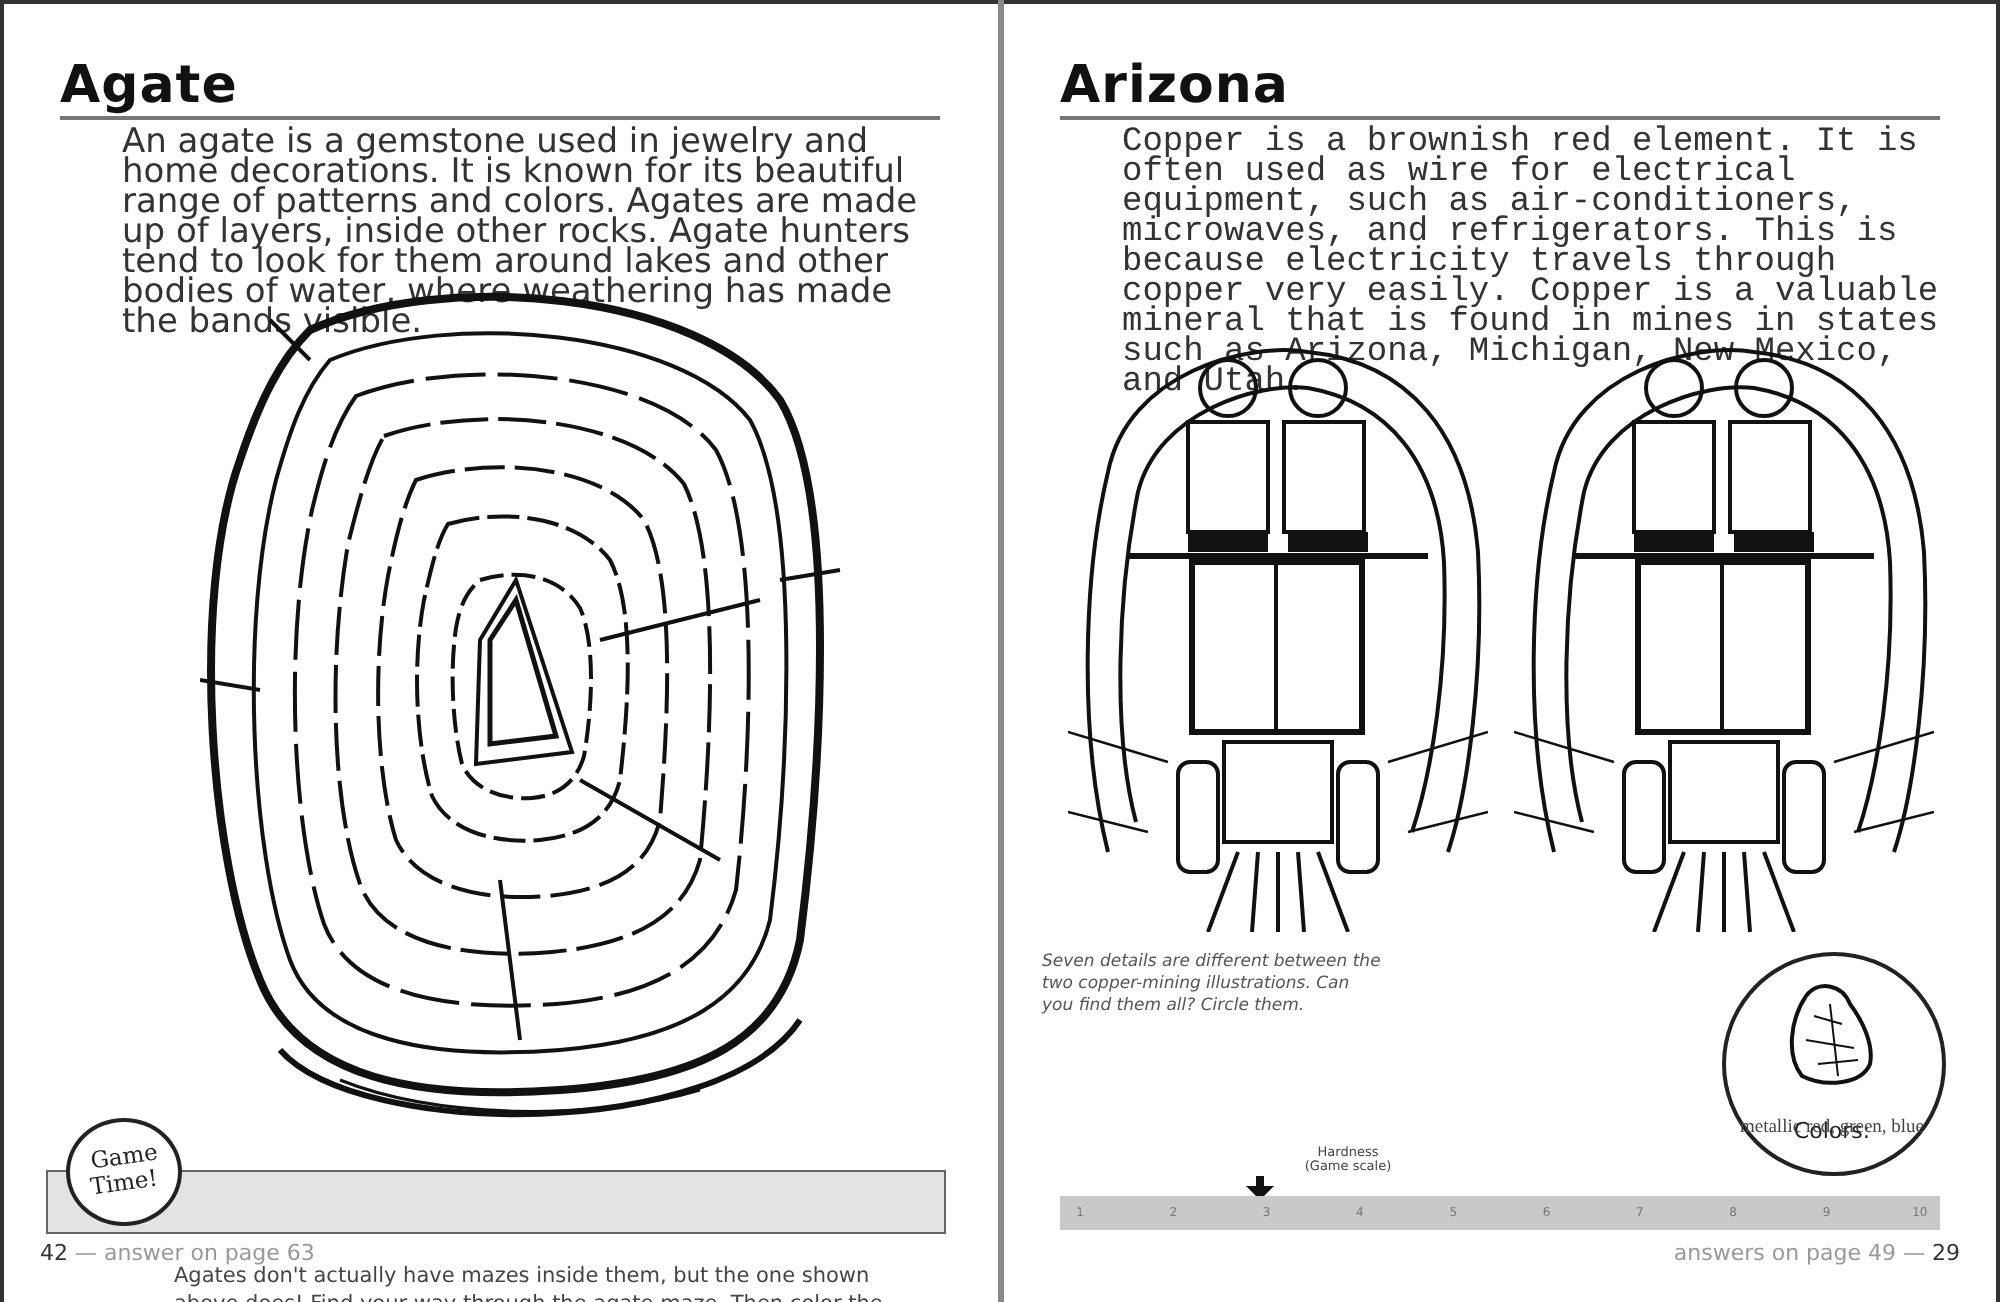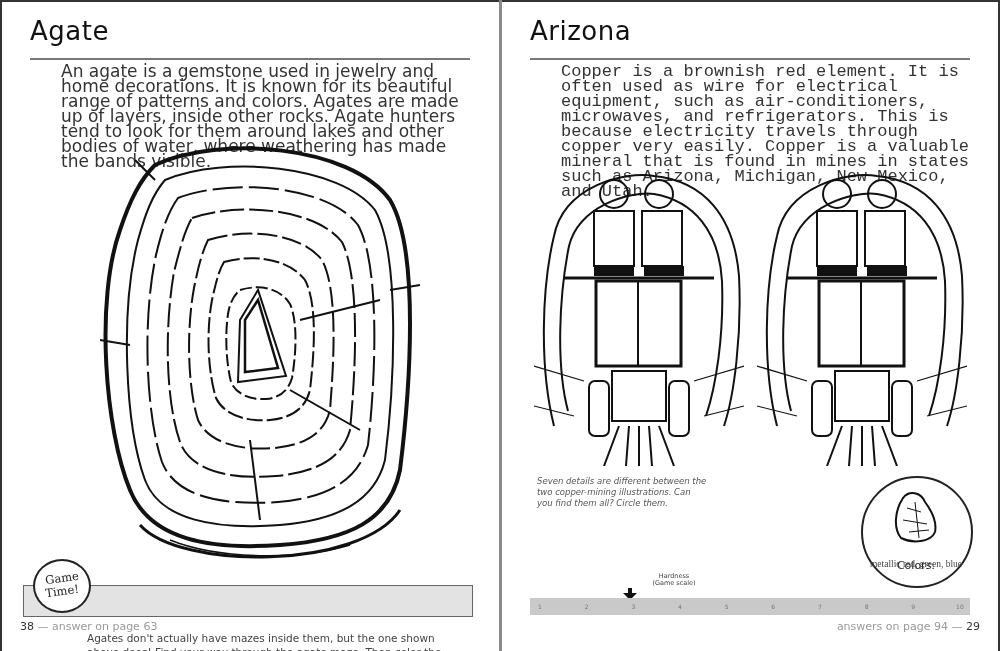--- a/index.html
+++ b/index.html
@@ -3,21 +3,21 @@
 <meta charset="utf-8">
 <style>
   html, body { margin:0; padding:0; }
   body { width:1000px; height:651px; background:#fff; position:relative; overflow:hidden;
          font-family:"DejaVu Sans", sans-serif; color:#1a1a1a; }
   .frame-top { position:absolute; left:0; top:0; width:1000px; height:2px; background:#333; }
   .frame-left { position:absolute; left:0; top:0; width:2px; height:651px; background:#333; }
   .frame-right { position:absolute; right:0; top:0; width:2px; height:651px; background:#333; }
   .spine { position:absolute; left:499px; top:0; width:3px; height:651px; background:#8a8a8a; }
 
-  .title { position:absolute; top:16px; font-family:"DejaVu Sans", sans-serif; font-weight:400;
+  .title { position:absolute; top:28px; font-family:"DejaVu Sans", sans-serif; font-weight:700;
            font-size:26px; letter-spacing:0.5px; color:#111; }
   .title-rule { position:absolute; top:58px; height:2px; background:#777; }
   .intro { position:absolute; top:64px; font-family:"DejaVu Sans", sans-serif; font-size:17px;
            line-height:15px; color:#333; }
 
   .footer-num { position:absolute; top:620px; font-size:11px; color:#999; }
   .footer-num b { color:#333; font-weight:normal; }
 
   
   .maze { position:absolute; left:100px; top:140px; width:340px; height:430px; }
@@ -26,21 +26,21 @@
   .game-box { position:absolute; left:23px; top:585px; width:448px; height:30px; background:#e3e3e3;
               border:1.5px solid #666; }
   .game-text { position:absolute; left:87px; top:586px; width:380px; font-size:10.5px; line-height:14px; color:#444;margin-top:45px; }
   .game-badge { position:absolute; left:33px; top:559px; width:54px; height:50px; border-radius:50%;
                 background:#fff; border:2px solid #222; }
   .game-badge span { position:absolute; left:0; width:54px; text-align:center; font-family:"DejaVu Serif", serif;
                      font-size:11.5px; line-height:12px; color:#222; transform:rotate(-8deg); }
 
   
   .mine { position:absolute; top:166px; width:210px; height:300px; }
-  .caption { position:absolute; left:537px; top:476px; width:170px; font-style:italic; font-size:8.5px;
+  .caption { position:absolute; left:521px; top:476px; width:170px; font-style:italic; font-size:8.5px;
              line-height:11px; color:#555; }
   .mineral-circle { position:absolute; left:861px; top:476px; width:108px; height:108px; border-radius:50%;
                     border:2px solid #222; background:#fff; }
   .colors-title { position:absolute; left:862px; top:559px; width:108px; text-align:center; font-weight:normal;
                   font-size:11px; color:#222; }
   .colors-val { position:absolute; left:862px; top:559px; width:108px; text-align:center; font-size:9.5px;
                 line-height:10px; color:#444;font-family:Liberation Serif, serif; }
 
   .hardness-label { position:absolute; left:602px; top:573px; width:56px; text-align:center; font-size:6.5px;
                     line-height:7px; color:#444;margin-left:44px; }
@@ -81,21 +81,21 @@
   </svg>
 
   <div class="game-box"></div>
   <div class="game-text">Agates don't actually have mazes inside them, but the one shown above does! Find your way through the agate maze. Then color the agate a variety of colors.</div>
   <div class="game-badge">
     <span style="top:11px;">Game</span>
     <span style="top:24px;">Time!</span>
   </div>
 
   <div class="footer-num" style="left:20px;">
-    <b>38</b><span> — answer on page 63</span>
+    <b>42</b><span> — answer on page 63</span>
   </div>
 </div>
 
 <div>
   <div class="title" style="left:530px;">Arizona</div>
   <div class="title-rule" style="left:530px; width:440px;"></div>
   <div class="intro" style="left:561px; width:410px;font-family:Liberation Mono, monospace;">Copper is a brownish red element. It is often used as wire for electrical equipment, such as air-conditioners, microwaves, and refrigerators. This is because electricity travels through copper very easily. Copper is a valuable mineral that is found in mines in states such as Arizona, Michigan, New Mexico, and Utah.</div>
 
   <svg class="mine" style="left:534px;" viewBox="0 0 210 300">
     <g fill="none" stroke="#111" stroke-width="2">
@@ -163,15 +163,15 @@
     <span>4</span>
     <span>5</span>
     <span>6</span>
     <span>7</span>
     <span>8</span>
     <span>9</span>
     <span>10</span>
   </div>
 
   <div class="footer-num" style="right:20px; text-align:right;">
-    <span>answers on page 94 — </span><b>29</b>
+    <span>answers on page 49 — </span><b>29</b>
   </div>
 </div>
 
 </body></html>

